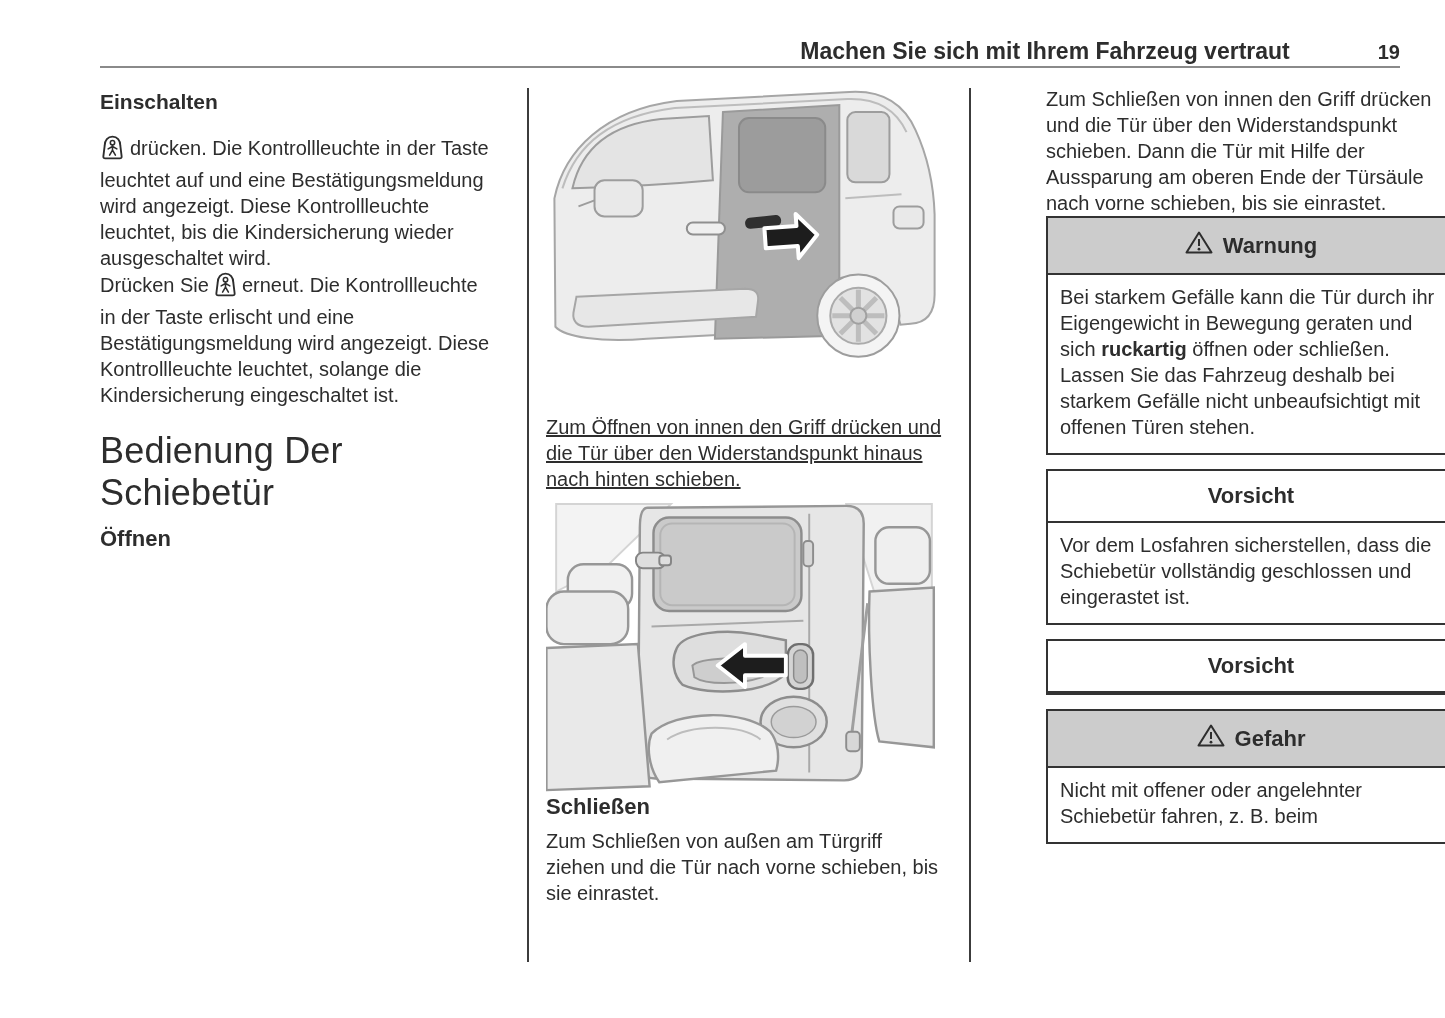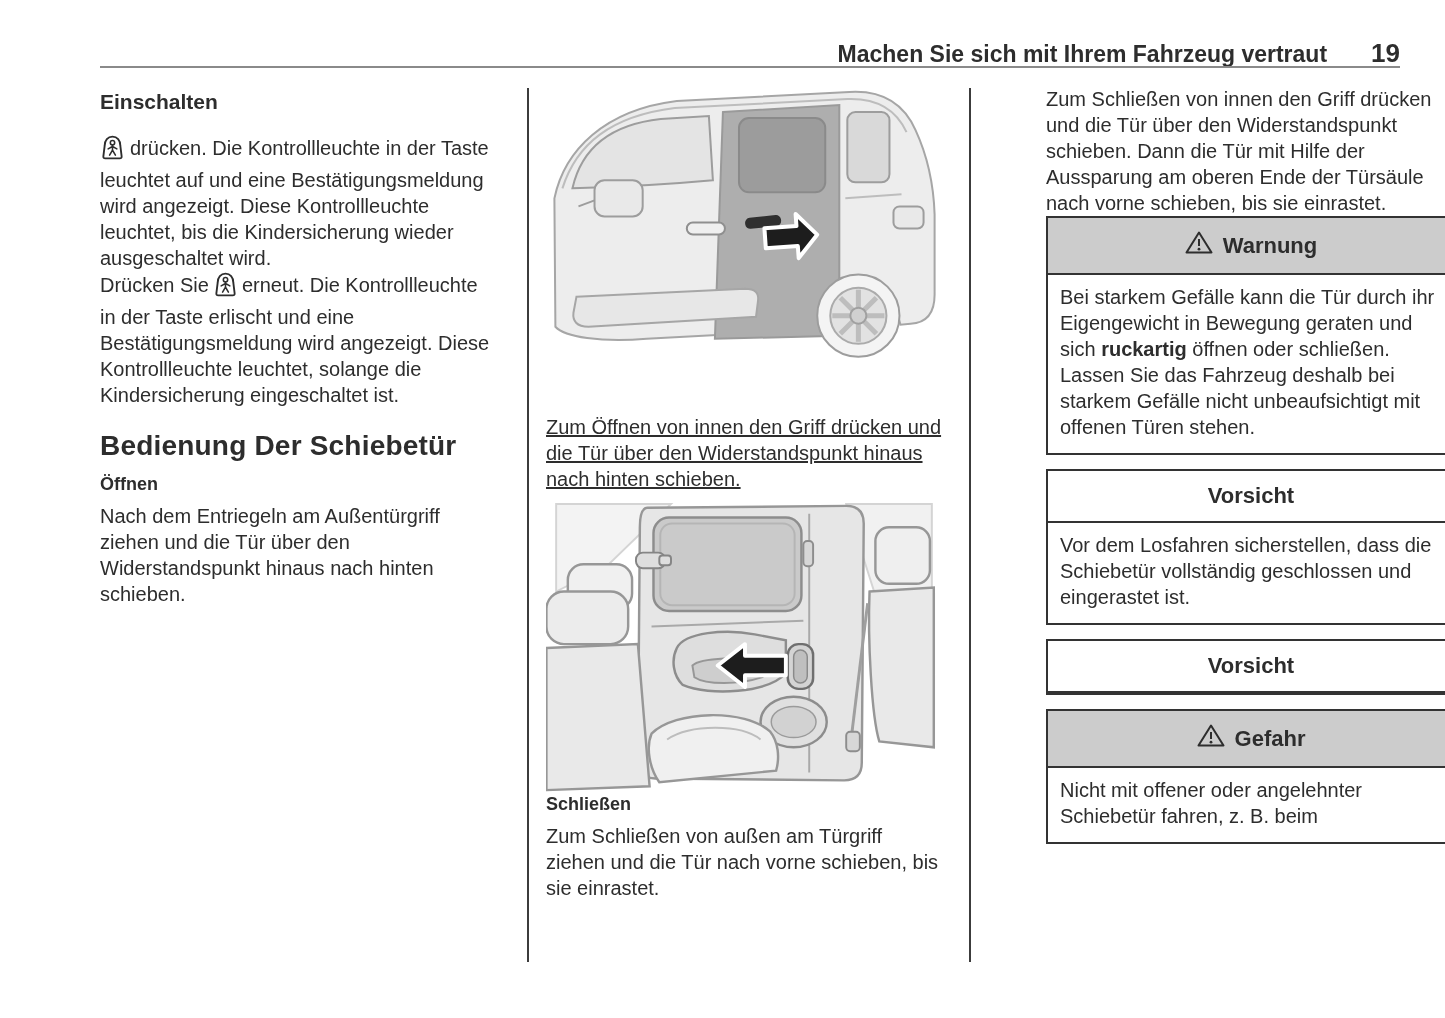--- a/index.html
+++ b/index.html
@@ -3,36 +3,36 @@
 <meta charset="utf-8">
 <style>
   html,body{margin:0;padding:0;background:#ffffff;}
   .page{
     position:relative;width:1445px;height:962px;background:#fff;overflow:hidden;
     font-family:"Liberation Sans", sans-serif;color:#2d2d2d;
   }
   
   .header-row{position:absolute;top:38px;left:100px;width:1300px;display:flex;justify-content:flex-end;align-items:baseline;}
   .header-title{font-size:23px;font-weight:bold;}
-  .header-page{font-size:26px;font-weight:bold;margin-left:44px;}
+  .header-page{font-size:20px;font-weight:bold;margin-left:88px;}
   .header-rule{position:absolute;top:66px;left:100px;width:1300px;border-top:2px solid #8a8a8a;}
   
   .vsep{position:absolute;top:88px;height:888px;border-left:2px solid #3c3c3c;}
   .vsep1{left:527px;}
   .vsep2{left:969px;}
   
   .col{position:absolute;top:86px;}
   .col1{left:100px;width:398px;}
   .col2{left:546px;width:396px;}
   .col3{left:1046px;width:410px;}
   
   p.body{font-size:20px;line-height:26px;margin:0;}
   h3.sub{font-size:21px;font-weight:bold;margin:4px 0 20px 0;}
-  h2.section{font-size:28px;font-weight:bold;margin:22px 0 12px 0;letter-spacing:0.2px;}
-  h3.sub2{font-size:18px;font-weight:bold;margin:0 0 8px 0;}
+  h2.section{font-size:36px;font-weight:normal;margin:22px 0 12px 0;letter-spacing:0.2px;}
+  h3.sub2{font-size:22px;font-weight:bold;margin:0 0 8px 0;}
   .mb16{margin-bottom:16px;}
   .inline-icon{display:inline-block;vertical-align:-6px;margin-right:5px;}
   .inline-icon.mid{margin:0 4px;}
   
   .figure{width:100%;background:#fff;}
   .fig1{height:316px;margin-bottom:12px;}
   .fig2{height:292px;margin:10px 0 0 0;}
   .fig-caption{margin:0;text-decoration:underline;}
   .close-head{margin-top:36px;}
   
@@ -75,21 +75,20 @@
       <span>Drücken Sie</span><span class="inline-icon mid">
         <svg width="25" height="27" viewBox="0 0 24 26">
           <path d="M4.5 11 C 4.5 6 7.5 2.5 12 2.5 C 16.5 2.5 19.5 6 19.5 11 L 20.8 21.5 C 21 22.8 20.2 23.5 19 23.5 L 5 23.5 C 3.8 23.5 3 22.8 3.2 21.5 Z" fill="none" stroke="#2d2d2d" stroke-width="1.8"></path>
           <circle cx="12" cy="8.4" r="2.1" fill="none" stroke="#2d2d2d" stroke-width="1.5"></circle>
           <path d="M12 10.5 L12 15.5 M12 12 L7.8 14.3 M12 12 L16.2 14.3 M12 15.5 L9.2 20.3 M12 15.5 L14.8 20.3" stroke="#2d2d2d" stroke-width="1.5" fill="none" stroke-linecap="round"></path>
         </svg>
       </span><span>erneut. Die Kontrollleuchte in der Taste erlischt und eine Bestätigungsmeldung wird angezeigt. Diese Kontrollleuchte leuchtet, solange die Kindersicherung eingeschaltet ist.</span>
     </p>
     <h2 class="section">Bedienung Der Schiebetür</h2>
     <h3 class="sub2">Öffnen</h3>
-    <p class="body">Nach dem Entriegeln am Außentürgriff ziehen und die Tür über den Widerstandspunkt hinaus nach hinten schieben.</p>
   </div>
 
   <div class="col col2">
 
     <div class="figure fig1">
       <svg width="396" height="316" viewBox="0 0 390 315">
 
         <path d="M6 112 C 16 64, 56 24, 128 15 L 300 6 C 333 4, 354 17, 366 44 C 378 70, 384 98, 385 128 L 385 208 C 385 227, 377 236, 361 237 L 351 238 A 43 43 0 0 0 266 243 L 98 252 C 52 256, 16 250, 7 240 Z" fill="#ededed" stroke="#a6a6a6" stroke-width="2"></path>
         <path d="M14 102 C 28 58, 62 30, 126 22 L 298 13 C 326 12, 346 22, 357 46" fill="none" stroke="#bdbdbd" stroke-width="2"></path>
 

